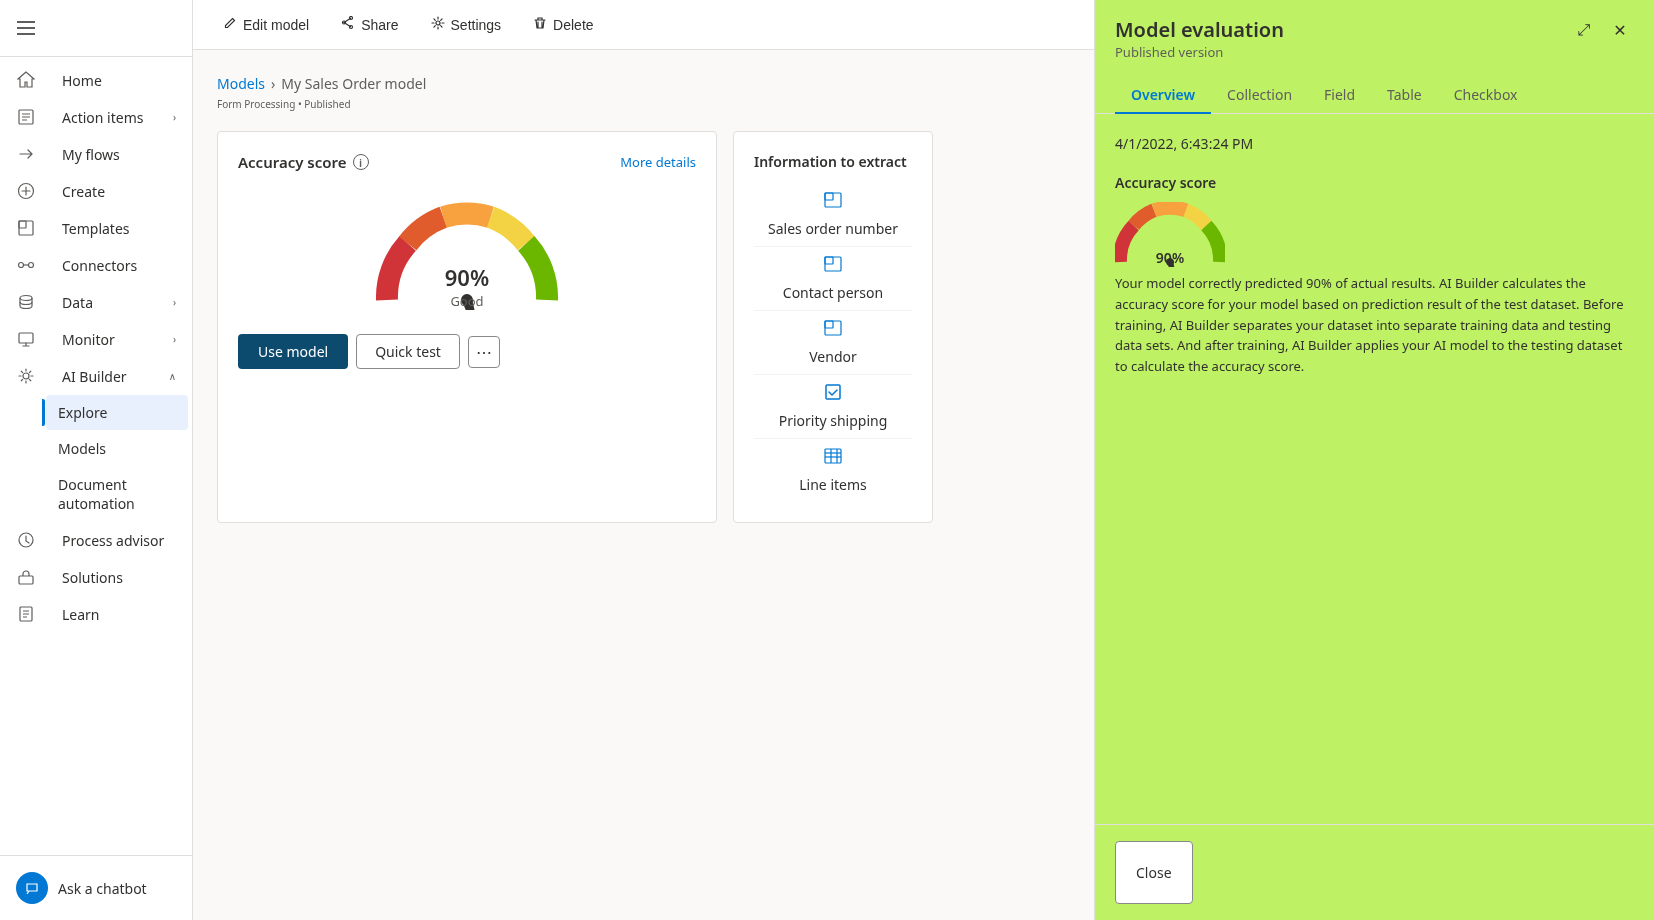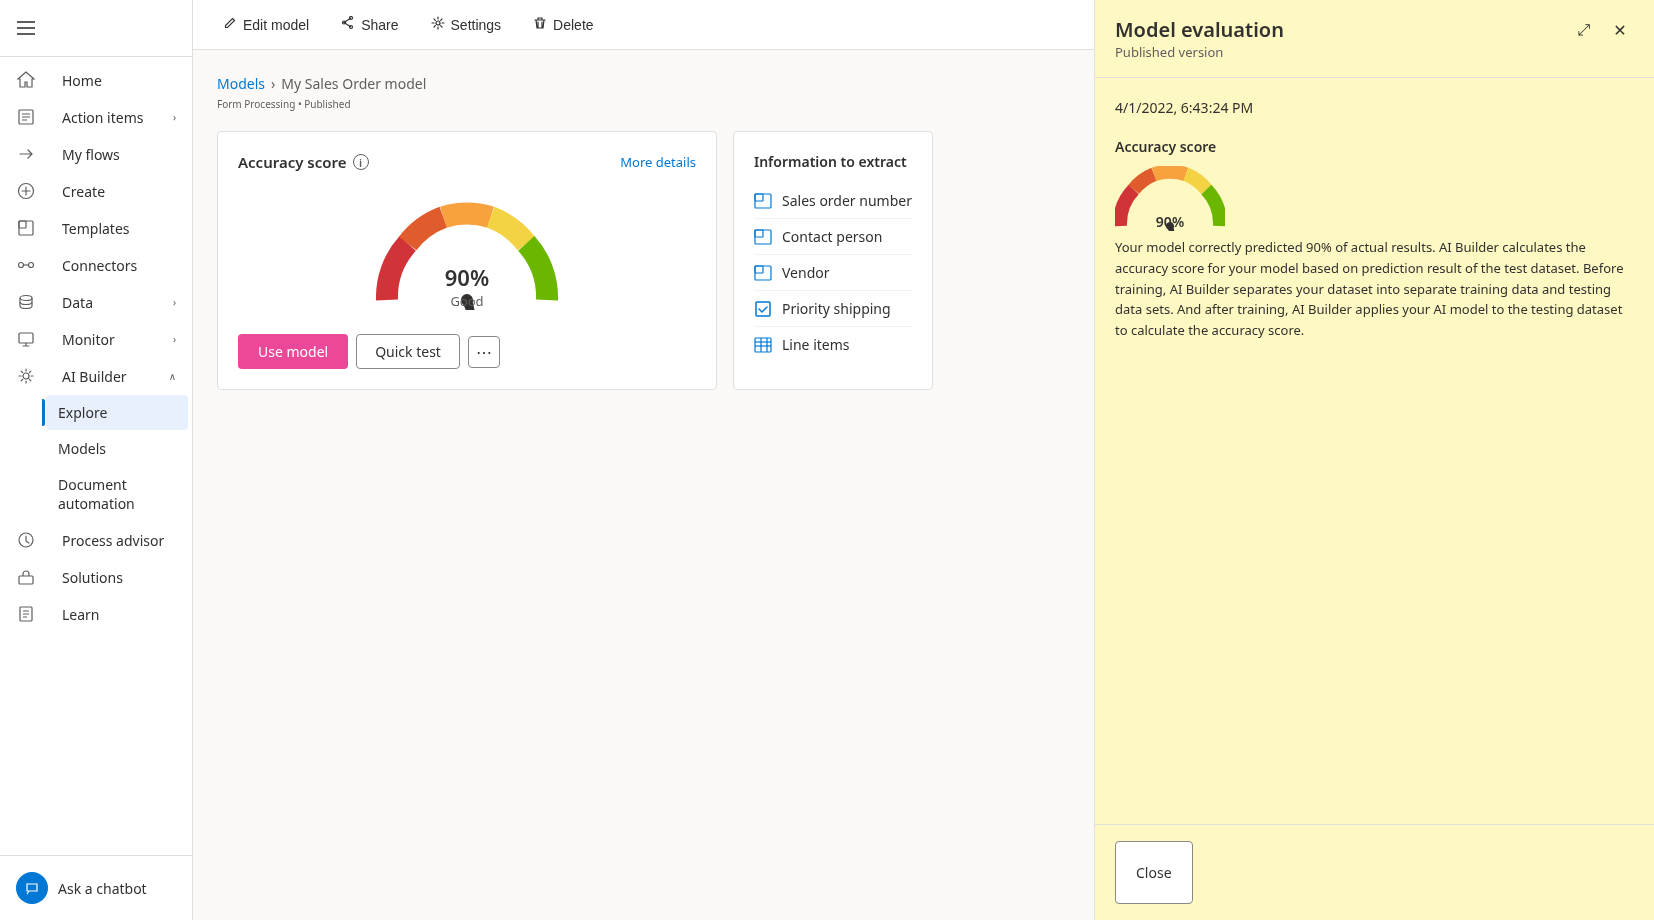--- a/index.html
+++ b/index.html
@@ -171,21 +171,21 @@
       border-top: 1px solid #e1dfdd;
       padding-top: 12px;
     }
     .card-desc a { color: #0078d4; text-decoration: none; }
 
     .card-actions {
       display: flex; align-items: center; gap: 8px;
       margin-top: 16px;
     }
     .btn-primary {
-      background: #ec4899; color: #fff;
+      background: #0c4a6e; color: #fff;
       border: none; padding: 8px 20px;
       border-radius: 4px; font-size: 14px; cursor: pointer;
       font-family: inherit;
       text-align: center;
     }
     .btn-secondary {
       background: #fff; color: #323130;
       border: 1px solid #8a8886; padding: 7px 18px;
       border-radius: 4px; font-size: 14px; cursor: pointer;
       font-family: inherit;
@@ -202,32 +202,33 @@
       min-width: 200px;
     }
     .extract-title {
       font-size: 14px; font-weight: 600; margin-bottom: 12px;
     }
     .extract-item {
       display: flex; align-items: center; gap: 10px;
       padding: 8px 0;
       border-bottom: 1px solid #f3f2f1;
       font-size: 14px;
+      flex-direction: column;
     }
     .extract-item:last-child { border-bottom: none; }
     .extract-icon {
       width: 18px; height: 18px;
       display: flex; align-items: center; justify-content: center;
       font-size: 12px;
     }
 
     
     .right-panel {
       width: 560px;
-      background: #fef9c3;
+      background: #bef264;
       border-left: 1px solid #e1dfdd;
       display: flex;
       flex-direction: column;
       height: 100%;
       flex-shrink: 0;
     }
     .panel-header {
       padding: 16px 20px 0;
       border-bottom: 1px solid #e1dfdd;
     }
@@ -601,20 +602,27 @@
       </div>
       <div class="panel-title-actions">
         <button class="panel-action-btn">
           <span>⤢</span>
         </button>
         <button class="panel-action-btn">
           <span>✕</span>
         </button>
       </div>
     </div>
+    <div class="panel-tabs">
+      <div class="panel-tab active">Overview</div>
+      <div class="panel-tab">Collection</div>
+      <div class="panel-tab">Field</div>
+      <div class="panel-tab">Table</div>
+      <div class="panel-tab">Checkbox</div>
+    </div>
   </div>
 
   <div class="panel-body">
 
     <div class="panel-section">
       <div class="panel-section-value">4/1/2022, 6:43:24 PM</div>
     </div>
 
     <div class="panel-section">
       <div class="panel-section-title">Accuracy score</div>

